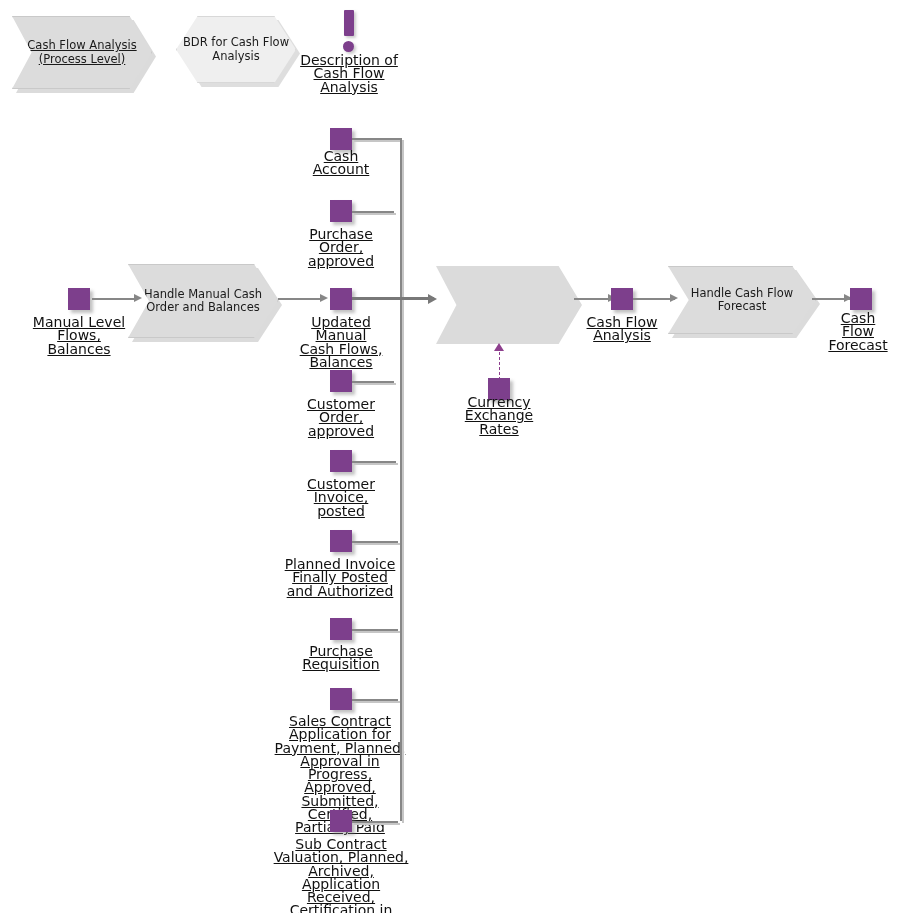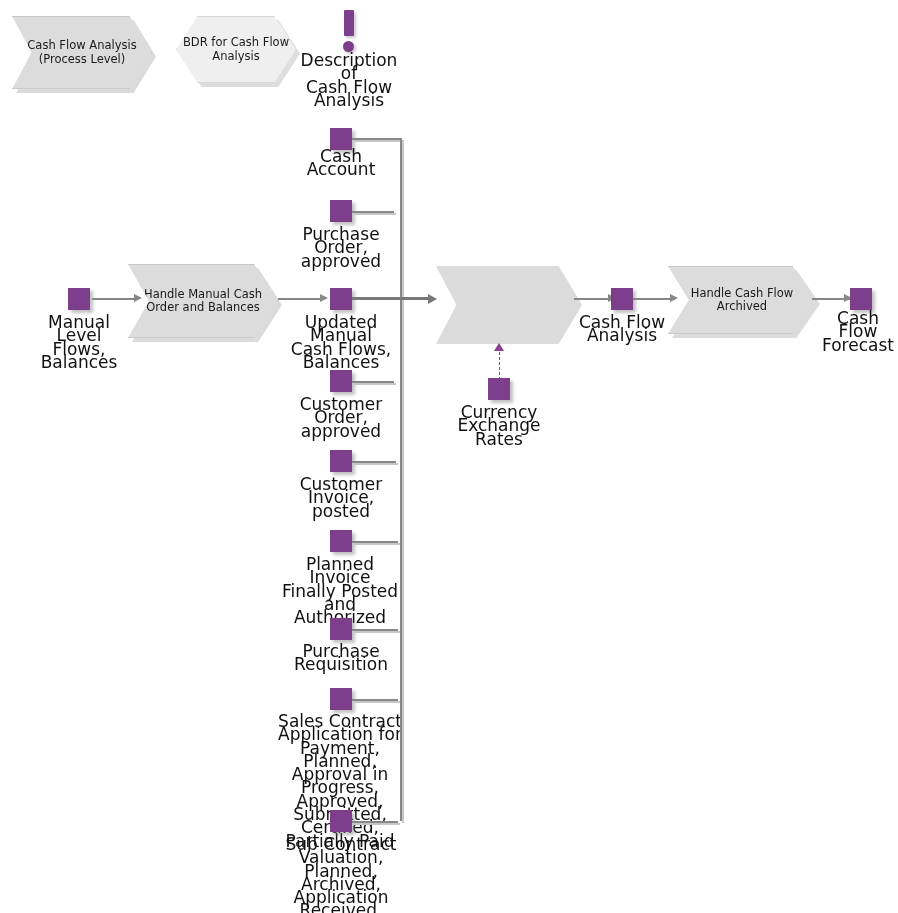--- a/index.html
+++ b/index.html
@@ -44,21 +44,21 @@
 
   
   .sq{
     position:absolute;width:22px;height:22px;background:#7d3f8c;
     box-shadow:3px 3px 3px rgba(120,120,120,.45);
   }
 
   
   .lab{
     position:absolute;text-align:center;color:#111111;
-    font-size:17px;line-height:13.3px;white-space:pre-line;
+    font-size:14px;line-height:13.3px;white-space:pre-line;text-decoration:underline;
   }
 
   
   .ln-h{position:absolute;height:1.6px;background:#878787;}
   .ln-v{position:absolute;width:1.6px;background:#878787;}
   .ln-h.thick{height:3px;background:#787878;}
   .ln-sh-h{position:absolute;height:1.6px;background:#c6c6c6;}
   .ln-sh-v{position:absolute;width:1.6px;background:#c6c6c6;}
 
   .arrow-r{
@@ -88,21 +88,21 @@
     position:absolute;width:11px;height:11px;border-radius:50%;background:#7d3f8c;
     box-shadow:2px 2px 3px rgba(150,150,150,.5);
   }
 </style>
 </head>
 <body>
 
 <div id="canvas">
 
   <div class="chev-shadow" style="left:16px;top:20px;width:140px;height:73px;"></div>
-  <div class="chev" style="left:12px;top:16px;width:140px;height:73px;">
+  <div class="chev" style="left:12px;top:16px;width:140px;height:73px;text-decoration:underline;">
     <span class="lbl">Cash Flow
 Analysis
 (Process Level)</span>
   </div>
 
   <div class="hex-shadow" style="left:180px;top:20px;width:120px;height:67px;"></div>
   <div class="hex" style="left:176px;top:16px;width:120px;height:67px;">
     <span class="lbl">BDR for Cash
 Flow Analysis</span>
   </div>
@@ -201,38 +201,38 @@
   <div class="ln-v" style="left:400px;top:138px;height:683px;"></div>
 
   <div class="ln-h thick" style="left:352px;top:297px;width:82px;"></div>
   <div class="arrow-r" style="left:428px;top:293.5px;"></div>
 
   <div class="chev-shadow" style="left:436px;top:266px;width:146px;height:78px;"></div>
 
   <div class="dash-v" style="left:499px;top:352px;height:28px;"></div>
   <div class="arrow-up" style="left:494px;top:343px;"></div>
   <div class="sq" style="left:488px;top:378px;"></div>
-  <div class="lab" style="left:449px;top:406px;width:100px;">Currency
+  <div class="lab" style="left:449px;top:396px;width:100px;">Currency
 Exchange
 Rates</div>
 
   <div class="ln-h" style="left:574px;top:298px;width:40px;"></div>
   <div class="arrow-r thin" style="left:608px;top:294px;"></div>
 
   <div class="sq" style="left:611px;top:288px;"></div>
   <div class="lab" style="left:573px;top:316px;width:98px;">Cash Flow
 Analysis</div>
 
   <div class="ln-h" style="left:633px;top:298px;width:42px;"></div>
   <div class="arrow-r thin" style="left:670px;top:294px;"></div>
 
   <div class="chev-shadow" style="left:672px;top:270px;width:148px;height:68px;"></div>
   <div class="chev" style="left:668px;top:266px;width:148px;height:68px;">
     <span class="lbl">Handle Cash Flow
-Archived</span>
+Forecast</span>
   </div>
 
   <div class="ln-h" style="left:812px;top:298px;width:38px;"></div>
   <div class="arrow-r thin" style="left:844px;top:294px;"></div>
 
   <div class="sq" style="left:850px;top:288px;"></div>
   <div class="lab" style="left:818px;top:312px;width:80px;">Cash
 Flow
 Forecast</div>
 

